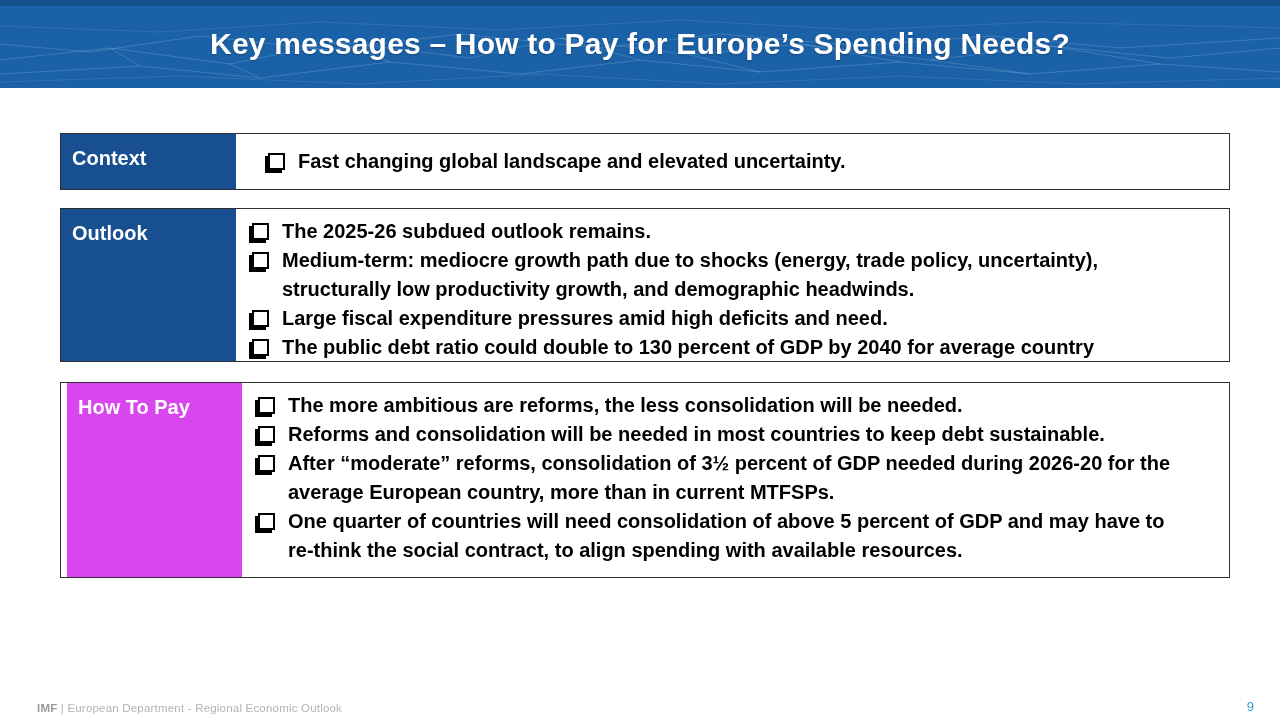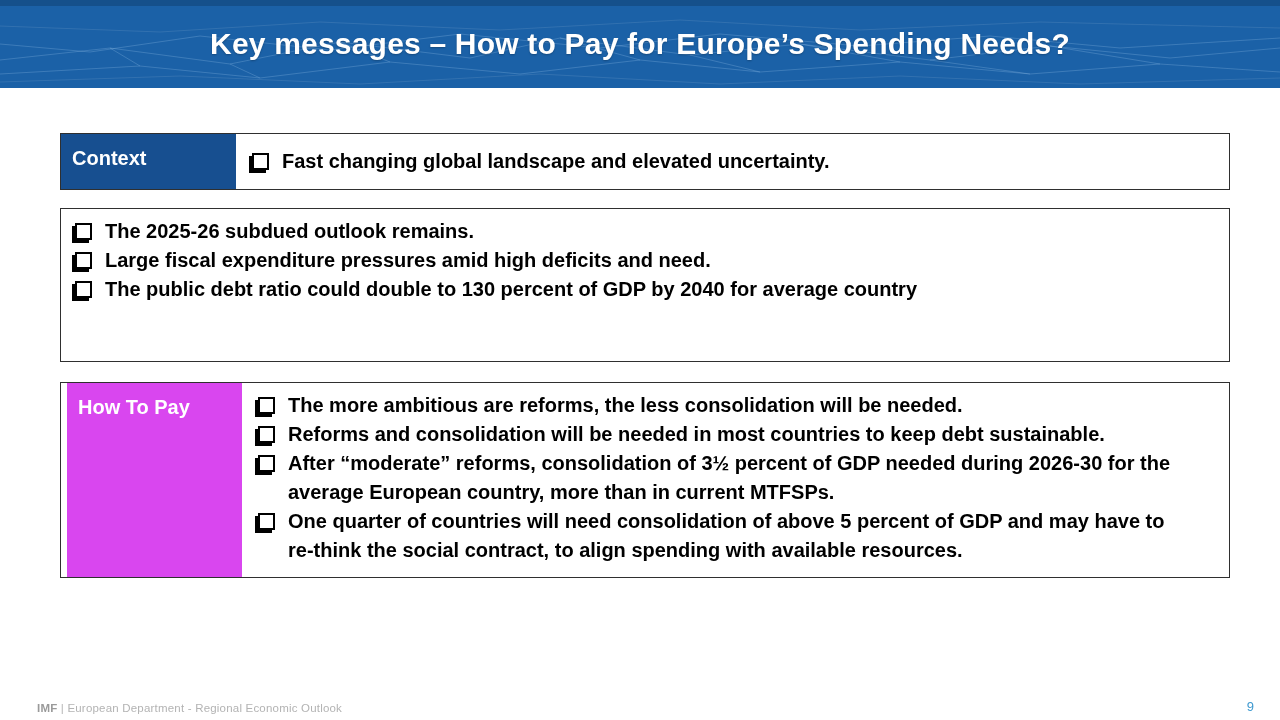--- a/index.html
+++ b/index.html
@@ -34,21 +34,21 @@
     box-sizing:border-box;
   }
 
   
   .msg-row{
     position:absolute;left:60px;width:1170px;
     display:flex;box-sizing:border-box;
     border:1px solid #2f2f2f;
     background:#ffffff;
   }
-  .row-context{top:133px;height:57px;}
+  .row-context{top:133px;height:57px;gap:16px;}
   .row-outlook{top:208px;height:154px;}
   .row-howtopay{top:382px;height:196px;}
 
   .row-label{
     flex:0 0 177px;box-sizing:border-box;
     padding:11px 6px 0 11px;
     color:#ffffff;font-size:20px;font-weight:700;
     line-height:27px;
   }
   .label-blue{background:#174f90;border-right:2px solid #ffffff;}
@@ -114,24 +114,29 @@
     <div class="row-label label-blue">Context</div>
     <div class="row-content">
       <div class="bullet">
         <span class="bullet-glyph"></span>
         <span class="bullet-text">Fast changing global landscape and elevated uncertainty.</span>
       </div>
     </div>
   </div>
 
   <div class="msg-row row-outlook">
+    <div class="row-label label-blue">Outlook</div>
     <div class="row-content">
       <div class="bullet">
         <span class="bullet-glyph"></span>
         <span class="bullet-text">The 2025-26 subdued outlook remains.</span>
+      </div>
+      <div class="bullet">
+        <span class="bullet-glyph"></span>
+        <span class="bullet-text">Medium-term: mediocre growth path due to shocks (energy, trade policy, uncertainty), structurally low productivity growth, and demographic headwinds.</span>
       </div>
       <div class="bullet">
         <span class="bullet-glyph"></span>
         <span class="bullet-text">Large fiscal expenditure pressures amid high deficits and need.</span>
       </div>
       <div class="bullet">
         <span class="bullet-glyph"></span>
         <span class="bullet-text">The public debt ratio could double to 130 percent of GDP by 2040 for average country</span>
       </div>
     </div>
@@ -143,21 +148,21 @@
       <div class="bullet">
         <span class="bullet-glyph"></span>
         <span class="bullet-text">The more ambitious are reforms, the less consolidation will be needed.</span>
       </div>
       <div class="bullet">
         <span class="bullet-glyph"></span>
         <span class="bullet-text">Reforms and consolidation will be needed in most countries to keep debt sustainable.</span>
       </div>
       <div class="bullet">
         <span class="bullet-glyph"></span>
-        <span class="bullet-text">After “moderate” reforms, consolidation of 3½ percent of GDP needed during 2026-30 for the average European country, more than in current MTFSPs.</span>
+        <span class="bullet-text">After “moderate” reforms, consolidation of 3½ percent of GDP needed during 2026-20 for the average European country, more than in current MTFSPs.</span>
       </div>
       <div class="bullet">
         <span class="bullet-glyph"></span>
         <span class="bullet-text">One quarter of countries will need consolidation of above 5 percent of GDP and may have to re-think the social contract, to align spending with available resources.</span>
       </div>
     </div>
   </div>
 
   <div class="footer">
     <span class="org">IMF</span><span> | </span><span>European Department - Regional Economic Outlook</span>

